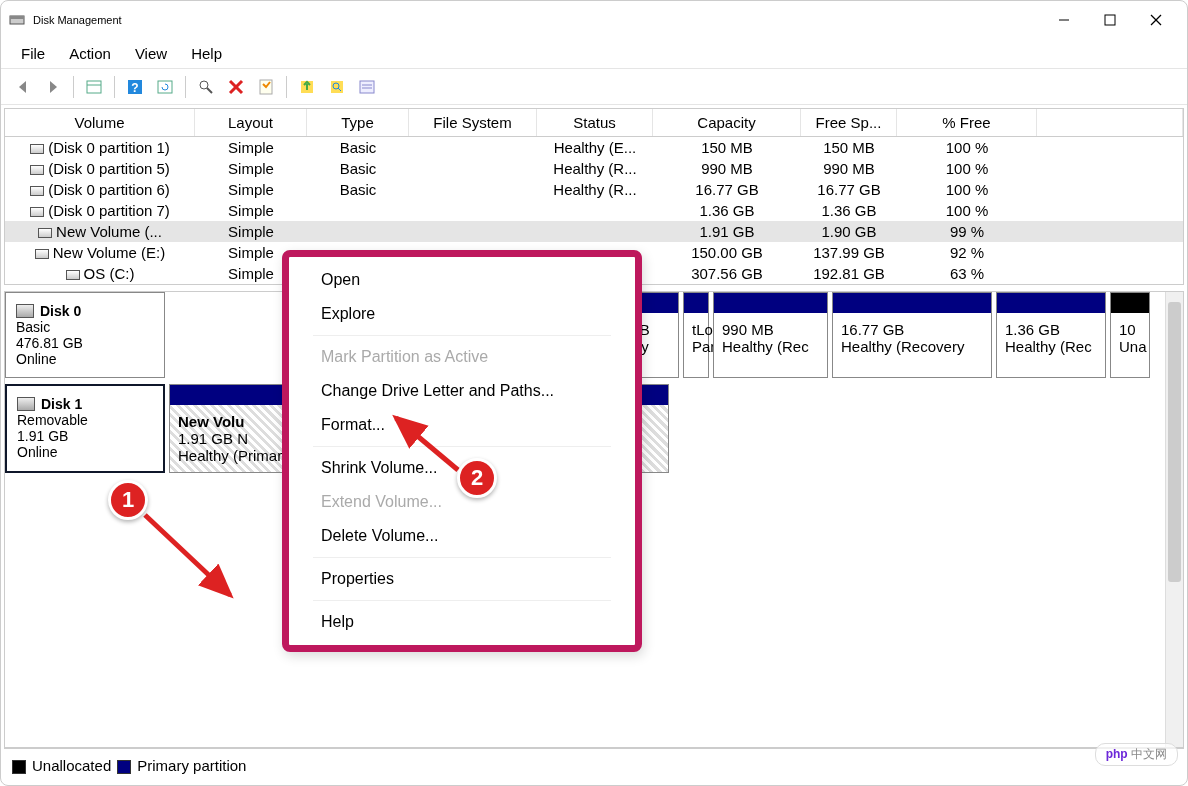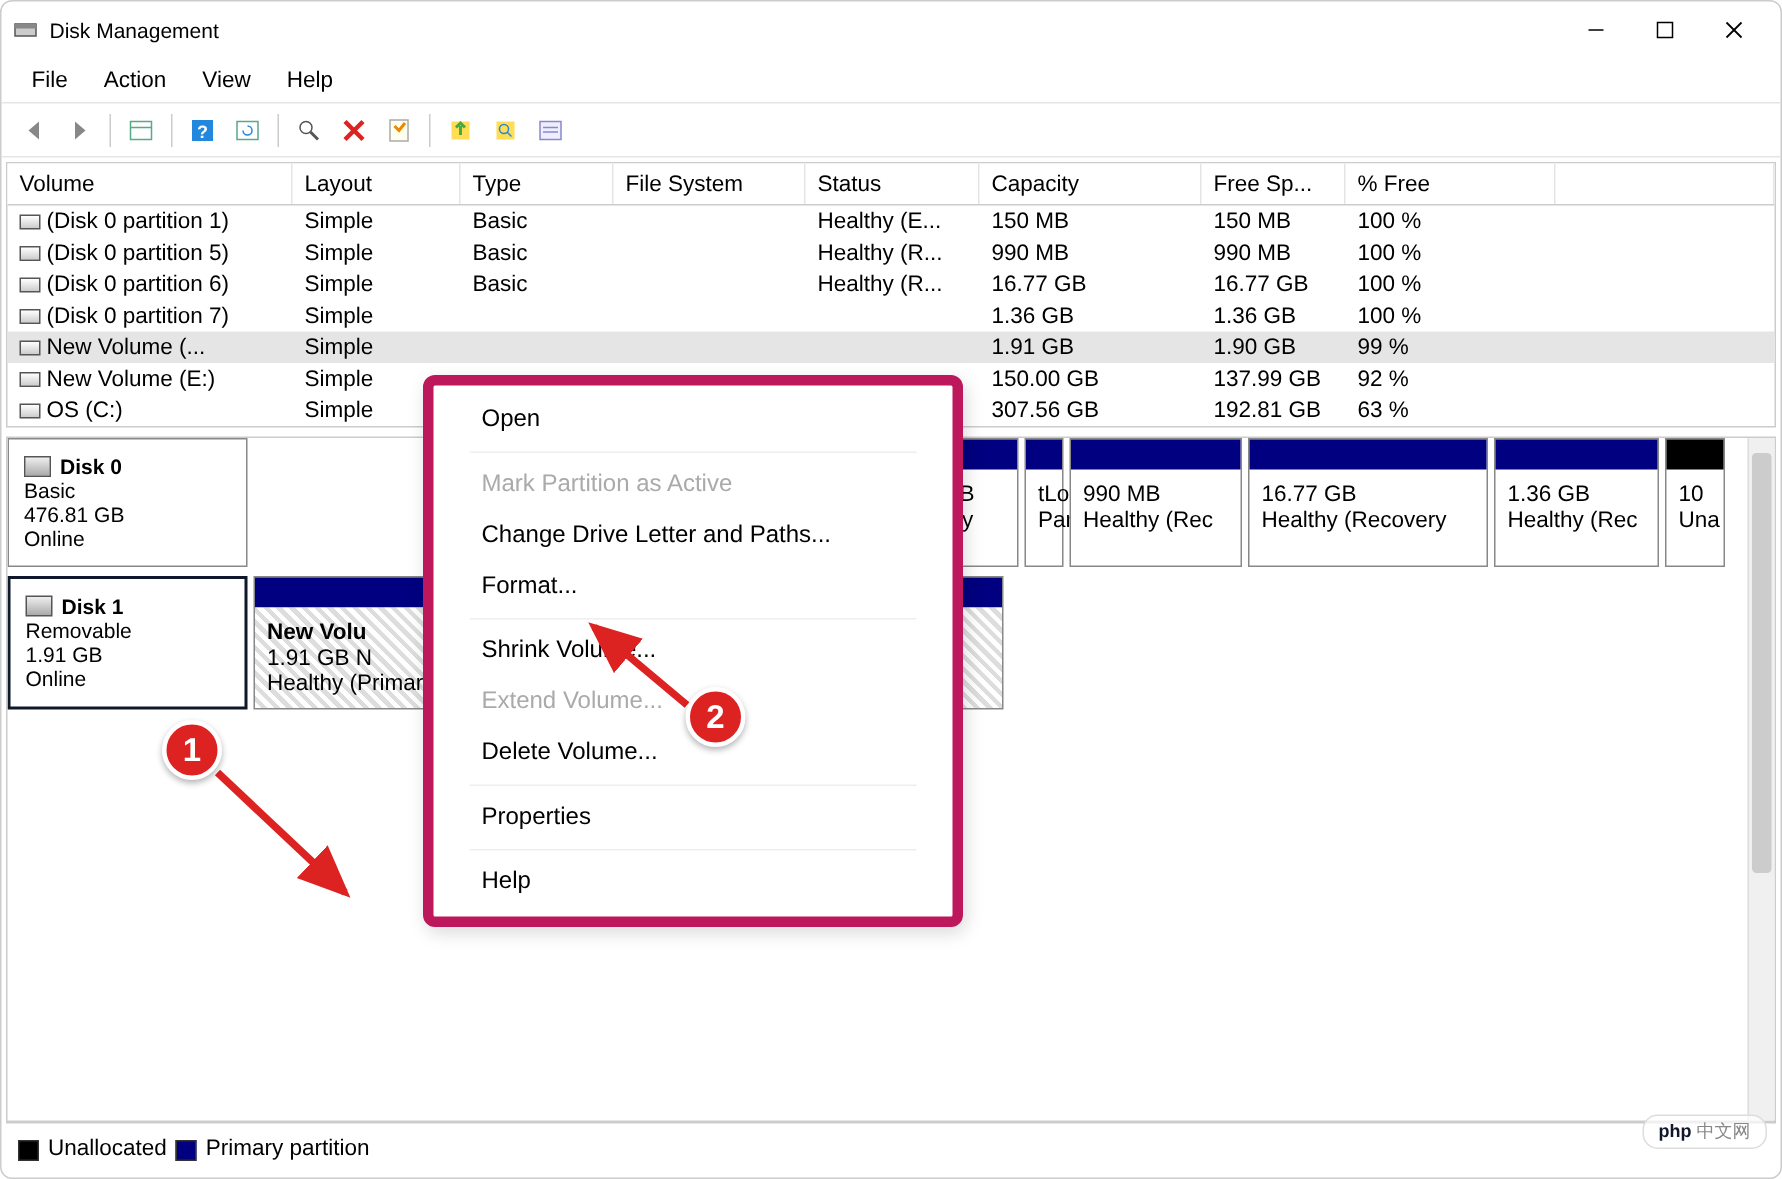--- a/index.html
+++ b/index.html
@@ -1,29 +1,29 @@
 <!DOCTYPE html>
 <html><head>
 <meta charset="utf-8">
 <style>
 * { box-sizing: border-box; margin: 0; padding: 0; font-family: "Segoe UI", Arial, sans-serif; }
 body { background: #fff; width: 1188px; height: 786px; overflow: hidden; position: relative; }
 .window { width: 100%; height: 100%; border: 1px solid #ccc; border-radius: 8px; display: flex; flex-direction: column; background: #fff; }
 .titlebar { height: 38px; display: flex; align-items: center; padding: 0 8px; }
 .titlebar-icon { width: 16px; height: 16px; margin-right: 8px; }
-.titlebar-title { font-size: 14px; flex: 1; }
+.titlebar-title { font-size: 11px; flex: 1; }
 .win-controls { display: flex; }
 .win-btn { width: 46px; height: 32px; display: flex; align-items: center; justify-content: center; font-size: 14px; }
 .menubar { height: 30px; display: flex; align-items: center; padding: 0 10px; gap: 4px; border-bottom: 1px solid #e5e5e5; }
 .menu-item { padding: 4px 10px; font-size: 15px; }
 .toolbar { height: 36px; display: flex; align-items: center; padding: 0 8px; gap: 2px; border-bottom: 1px solid #e5e5e5; }
 .tb-btn { width: 24px; height: 24px; display: flex; align-items: center; justify-content: center; margin: 0 2px; }
 .tb-sep { width: 1px; height: 22px; background: #ccc; margin: 0 4px; }
 .content { flex: 1; display: flex; flex-direction: column; padding: 3px; overflow: hidden; }
-.vol-list { border: 1px solid #ccc; }
+.vol-list { border: 1px solid #ccc; text-align: center; }
 .vol-header { display: flex; background: #fff; border-bottom: 1px solid #ccc; }
 .vh-cell { padding: 5px 8px; font-size: 15px; border-right: 1px solid #e5e5e5; }
 .vol-rows { }
 .vol-row { display: flex; font-size: 15px; align-items: center; }
 .vol-row.selected { background: #e5e5e5; }
 .vr-cell { padding: 2px 8px; white-space: nowrap; overflow: hidden; }
 .vol-icon { display: inline-block; width: 14px; height: 10px; border: 1px solid #555; background: linear-gradient(#fff,#ccc); vertical-align: middle; margin-right: 4px; }
 .graph-area { flex: 1; border: 1px solid #ccc; margin-top: 6px; display: flex; }
 .graph-main { flex: 1; overflow: hidden; }
 .scroll { width: 18px; background: #f0f0f0; border-left: 1px solid #ddd; position: relative; }
@@ -41,21 +41,21 @@
 .part-body.hatch { background: repeating-linear-gradient(45deg, #fff, #fff 3px, #ddd 3px, #ddd 6px); }
 .legend { border-top: 1px solid #ccc; padding: 8px; font-size: 15px; display: flex; align-items: flex-end; gap: 6px; }
 .leg-sq { width: 14px; height: 14px; display: inline-block; border:1px solid #333;}
 .ctx-menu { position: absolute; background: #fff; border: 7px solid #be185d; box-shadow: 2px 4px 12px rgba(0,0,0,0.15); border-radius: 8px; padding: 6px 12px; font-size: 16px; z-index: 100; }
 .ctx-item { padding: 8px 20px; }
 .ctx-item.disabled { color: #aaa; }
 .ctx-sep { height: 1px; background: #eee; margin: 4px 12px; }
 .badge { position: absolute; width: 40px; height: 40px; border-radius: 50%; background: #d22; border: 3px solid #fff; box-shadow: 0 2px 4px rgba(0,0,0,0.3); color: #fff; font-size: 22px; font-weight: bold; display: flex; align-items: center; justify-content: center; z-index: 200; }
 .arrow { position: absolute; z-index: 150; }
 .watermark { position: absolute; right: 10px; bottom: 20px; background: rgba(255,255,255,0.7); border-radius: 10px; padding: 2px 10px; font-size: 12px; color: #888; border:1px solid #ddd; }
-.wm-php { color: #0f172a; font-weight: bold; }
+.wm-php { color: #6d28d9; font-weight: bold; }
 .c-vol { width: 190px; } .c-lay { width: 112px; } .c-typ { width: 102px; } .c-fs { width: 128px; } .c-st { width: 116px; } .c-cap { width: 148px; } .c-fr { width: 96px; } .c-pf { width: 140px; } .c-last { flex:1; }
 </style>
 </head>
 <body>
 
 <div class="window">
   <div class="titlebar">
     <svg class="titlebar-icon" viewBox="0 0 16 16">
         <rect x="1" y="4" width="14" height="8" fill="#ccc" stroke="#555"></rect>
         <rect x="1" y="4" width="14" height="3" fill="#888"></rect>
@@ -337,20 +337,21 @@
       <span class="leg-sq" style="background:#000"></span>
       <span>Unallocated</span>
       <span class="leg-sq" style="background:#000080"></span>
       <span>Primary partition</span>
     </div>
   </div>
 </div>
 
 <div class="ctx-menu" id="ctx-menu" style="left:282px; top:250px; width:360px;">
     <div class="ctx-item">Open</div>
+    <div class="ctx-item">Explore</div>
     <div class="ctx-sep"></div>
     <div class="ctx-item disabled">Mark Partition as Active</div>
     <div class="ctx-item">Change Drive Letter and Paths...</div>
     <div class="ctx-item">Format...</div>
     <div class="ctx-sep"></div>
     <div class="ctx-item">Shrink Volume...</div>
     <div class="ctx-item disabled">Extend Volume...</div>
     <div class="ctx-item">Delete Volume...</div>
     <div class="ctx-sep"></div>
     <div class="ctx-item">Properties</div>

